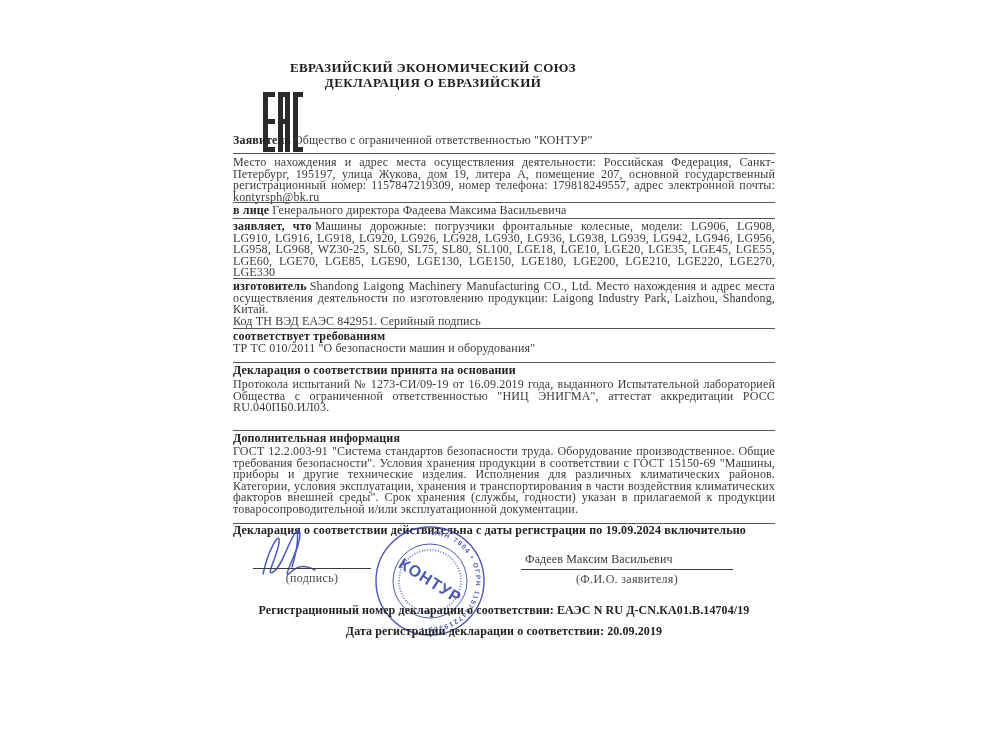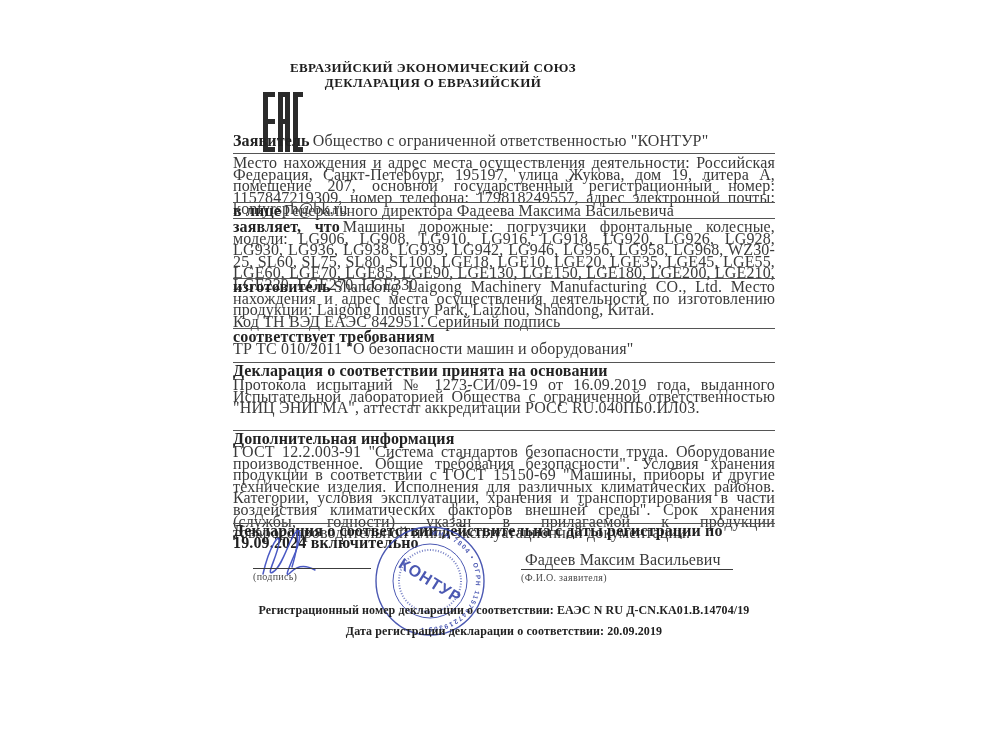--- a/index.html
+++ b/index.html
@@ -4,29 +4,29 @@
 <style>
   :root{
     --ink:#3a3a3a; --bold-ink:#222222; --divider:#555555;
     --stamp-blue:#3342a8; --signature-blue:#3b4cbf; --page-bg:#ffffff;
   }
   html,body{margin:0;padding:0;background:#fff;}
   .screen{position:relative;width:1000px;height:750px;background:var(--page-bg);overflow:hidden;
           font-family:"Liberation Serif","DejaVu Serif",serif;color:var(--ink);margin-top:32px;}
   .doc{position:absolute;left:233px;top:0;width:542px;height:750px;}
   .abs{position:absolute;left:0;width:542px;}
-  .t{font-size:16px;line-height:11.6px;letter-spacing:0.15px;color:var(--ink);}
+  .t{font-size:12px;line-height:11.6px;letter-spacing:0.15px;color:var(--ink);}
   .just{text-align:justify;}
   .b{font-weight:bold;color:var(--bold-ink);}
   .u{}
   .lbl{margin-right:3px;}
   .hdr{position:absolute;left:0;top:28px;width:400px;text-align:center;
        font-weight:bold;font-size:13px;line-height:15px;letter-spacing:0.4px;color:#1c1c1c;}
   .rule{position:absolute;left:0;width:542px;border-top:1px solid var(--divider);height:0;}
-  .caption{position:absolute;font-size:10px;color:#4a4a4a;text-align:left;letter-spacing:0.3px;}
+  .caption{position:absolute;font-size:12px;color:#4a4a4a;text-align:center;letter-spacing:0.3px;}
   .sigline{position:absolute;border-bottom:1px solid #3c3c3c;height:0;}
   .eac{position:absolute;left:30px;top:60px;}
   .eac rect{fill:#2b2b2b;}
   .scribble{position:absolute;left:20px;top:495px;opacity:.92;}
   .scribble path{stroke:var(--signature-blue);stroke-width:1.5;fill:none;stroke-linecap:round;}
   .stamp{position:absolute;left:142px;top:494px;opacity:.88;}
   .stamp circle{stroke:var(--stamp-blue);fill:none;}
   .stamp .ringTxt{font-size:6.6px;font-family:"Liberation Sans",sans-serif;letter-spacing:1.4px;fill:var(--stamp-blue);font-weight:bold;}
   .stamp .centerTxt{font-size:16px;font-weight:bold;letter-spacing:1px;fill:var(--stamp-blue);
                     font-family:"Liberation Sans",sans-serif;}

